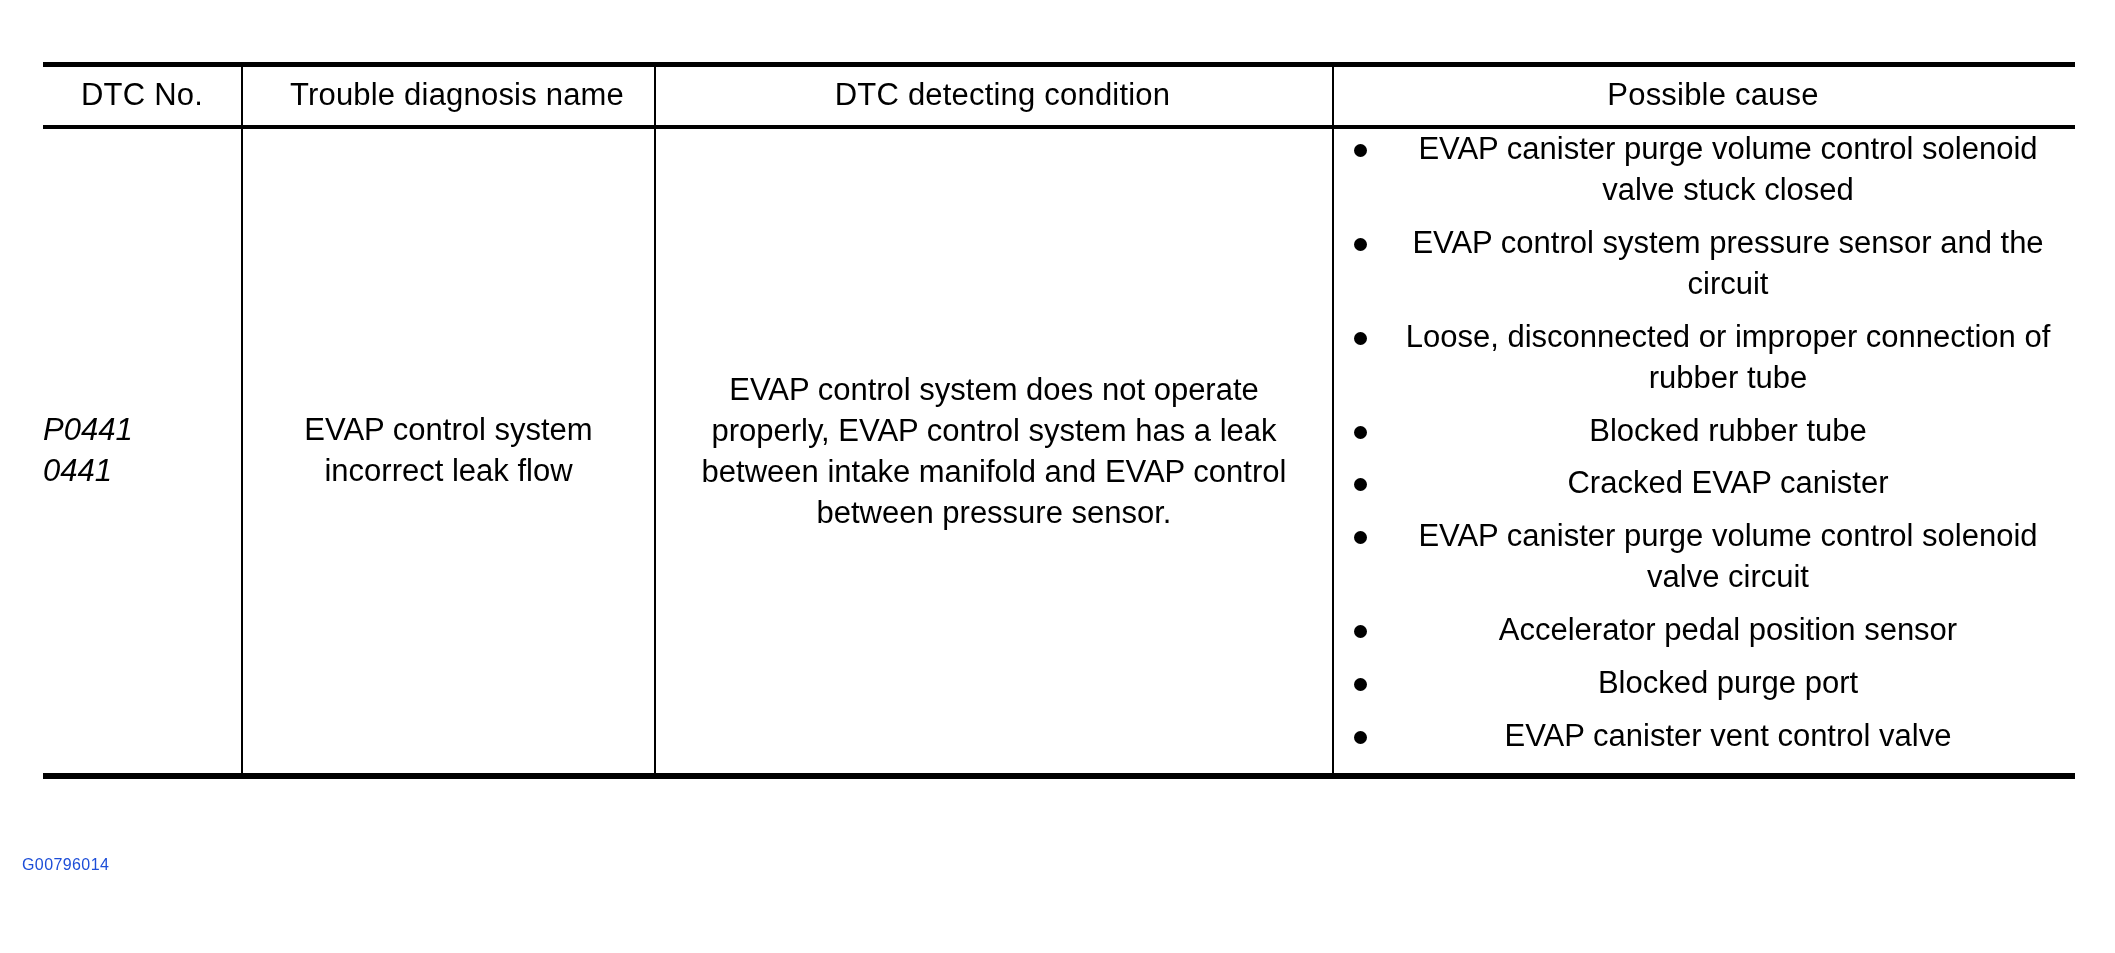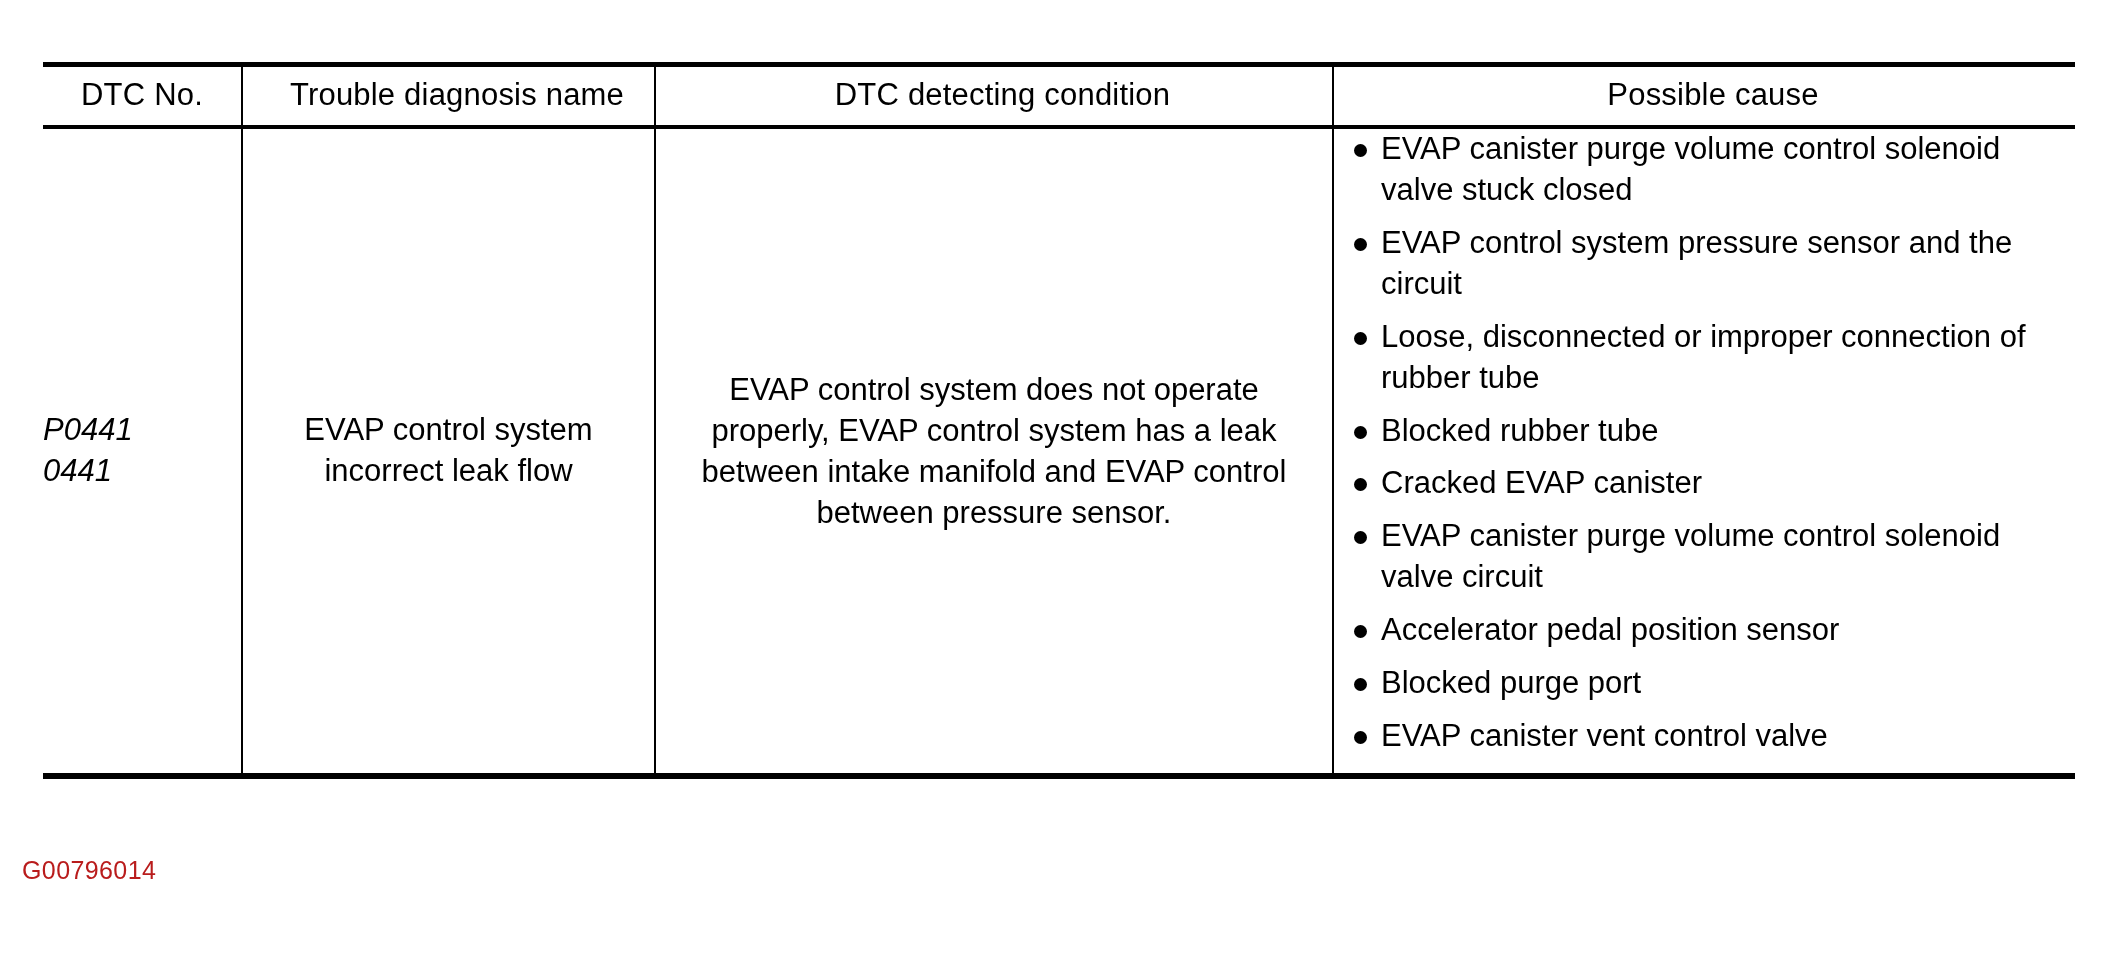--- a/index.html
+++ b/index.html
@@ -84,21 +84,21 @@
 
   .cell-cond {
     text-align: center;
     padding-left: 26px;
     padding-right: 14px;
     vertical-align: middle;
   }
   .cell-cond .cond-line { display: block; line-height: 1.33; }
 
   .cell-cause {
-    text-align: left;
+    text-align: center;
     padding: 18px 8px 16px 0px;
     vertical-align: top;
   }
 
   ul.cause-list {
     list-style: none;
     margin: 0;
     padding: 0;
   }
   ul.cause-list li {
@@ -118,23 +118,23 @@
     height: 13px;
     background: #000;
     border-radius: 50%;
   }
 
   
   .figure-caption {
     position: absolute;
     left: 22px;
     top: 856px;
-    font-size: 25px;
+    font-size: 16px;
     letter-spacing: 0.4px;
-    color: #b91c1c;
+    color: #1d4ed8;
   }
 </style>
 </head>
 <body>
 
 <div class="page">
 
   <table class="dtc-table">
     <colgroup>
       <col class="col-dtc">

